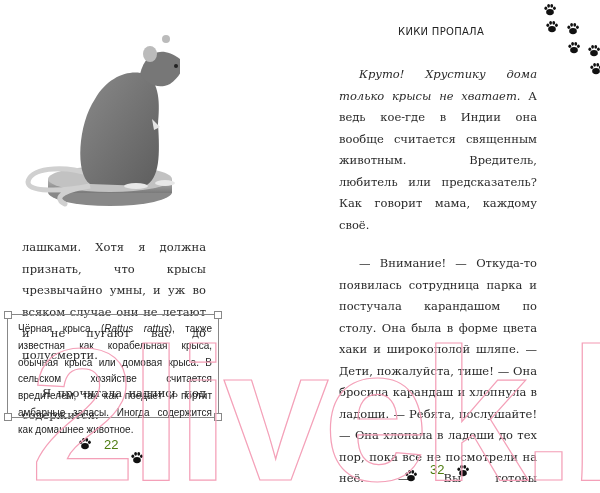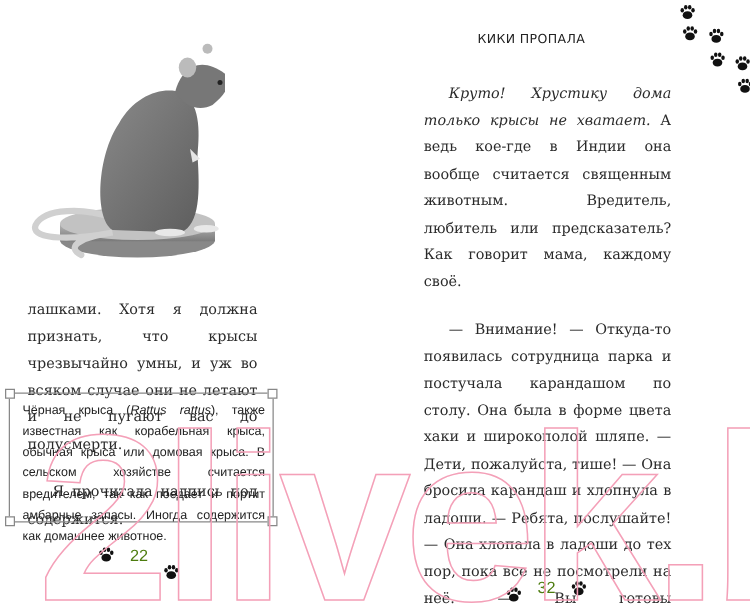--- a/index.html
+++ b/index.html
@@ -9,21 +9,21 @@
 
   .rat { position:absolute; left:20px; top:14px; width:160px; height:200px; }
 
   .text { position:absolute; font-family:"DejaVu Serif", serif; font-size:11.5px; line-height:21.5px; text-align:justify; color:#2a2a2a; }
   .text p { margin:17px; }
   .indent { text-indent:20px; }
   .left-text { left:5px; top:220px; width:218px; }
   .right-text { left:322px; top:47px; width:232px; }
   .ital { font-style:italic; }
 
-  .header { position:absolute; left:382px; top:26px; font-family:"DejaVu Sans", sans-serif; font-size:10px; letter-spacing:0.3px; color:#222; }
+  .header { position:absolute; left:398px; top:26px; font-family:"DejaVu Sans", sans-serif; font-size:10px; letter-spacing:0.3px; color:#222; }
 
   .infobox { position:absolute; left:7px; top:314px; width:212px; height:104px; border:1px solid #888; padding:6px 6px 0 10px; box-sizing:border-box; font-family:"Liberation Sans", sans-serif; font-size:10px; line-height:16.8px; color:#222; text-align:justify; }
   .corner { position:absolute; width:6px; height:6px; border:1px solid #888; background:#fff; }
   .c-tl { left:-4px; top:-4px; }
   .c-tr { right:-4px; top:-4px; }
   .c-bl { left:-4px; bottom:-4px; }
   .c-br { right:-4px; bottom:-4px; }
 
   .page-num { position:absolute; font-family:"Liberation Sans", sans-serif; font-size:13px; color:#4d7c0f; }
   .paw { position:absolute; width:14px; height:14px; }

